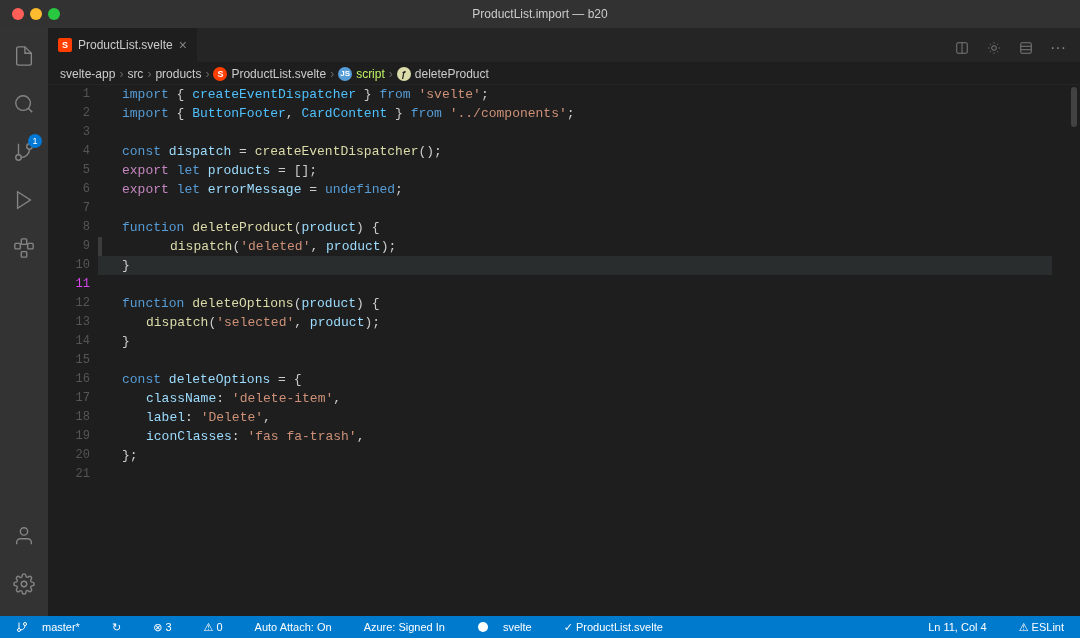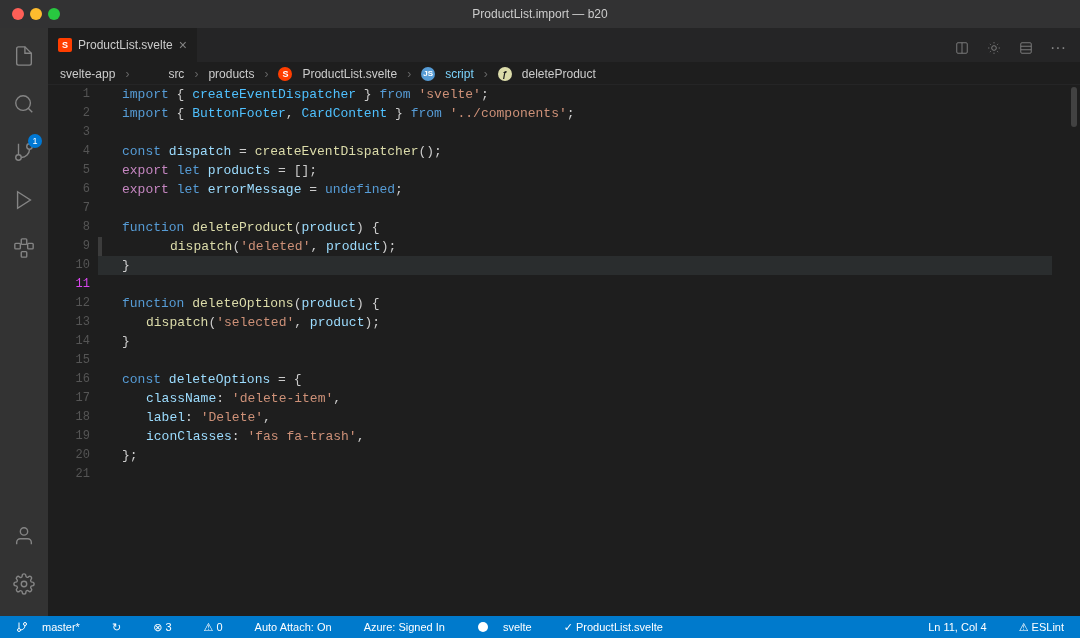--- a/index.html
+++ b/index.html
@@ -162,21 +162,21 @@
 
     
     .breadcrumb {
       height: 22px;
       background: #1e1e1e;
       display: flex;
       align-items: center;
       padding: 0 12px;
       font-size: 12px;
       color: #858585;
-      gap: 10px;
+      gap: 4px;
       flex-shrink: 0;
       border-bottom: 1px solid #252526;
     }
     .breadcrumb-sep { color: #666; }
     .bc-icon {
       width: 14px;
       height: 14px;
       border-radius: 50%;
       display: inline-flex;
       align-items: center;
@@ -382,29 +382,29 @@
             <line x1="3" y1="15" x2="21" y2="15"></line>
           </svg>
         </div>
         <div class="tab-action-btn" style="font-size:16px;color:#858585;">···</div>
       </div>
     </div>
 
     <div class="breadcrumb">
       <span style="color:#cccccc;cursor:pointer;">svelte-app</span>
       <span class="breadcrumb-sep">›</span>
-      <span style="color:#cccccc;cursor:pointer;margin-left:29px;">src</span>
+      <span style="color:#cccccc;cursor:pointer;">src</span>
       <span class="breadcrumb-sep">›</span>
       <span style="color:#cccccc;cursor:pointer;">products</span>
       <span class="breadcrumb-sep">›</span>
       <span class="bc-icon bc-icon-svelte">S</span>
       <span style="color:#cccccc;cursor:pointer;">ProductList.svelte</span>
       <span class="breadcrumb-sep">›</span>
       <span class="bc-icon bc-icon-script" style="font-size:8px;">JS</span>
-      <span style="color:#7dd3fc;cursor:pointer;">script</span>
+      <span style="color:#bef264;cursor:pointer;">script</span>
       <span class="breadcrumb-sep">›</span>
       <span class="bc-icon bc-icon-func">ƒ</span>
       <span style="color:#cccccc;cursor:pointer;">deleteProduct</span>
     </div>
 
     <div class="code-editor">
       <div class="line-numbers">
         <div class="line-number">1</div>
         <div class="line-number">2</div>
         <div class="line-number">3</div>

